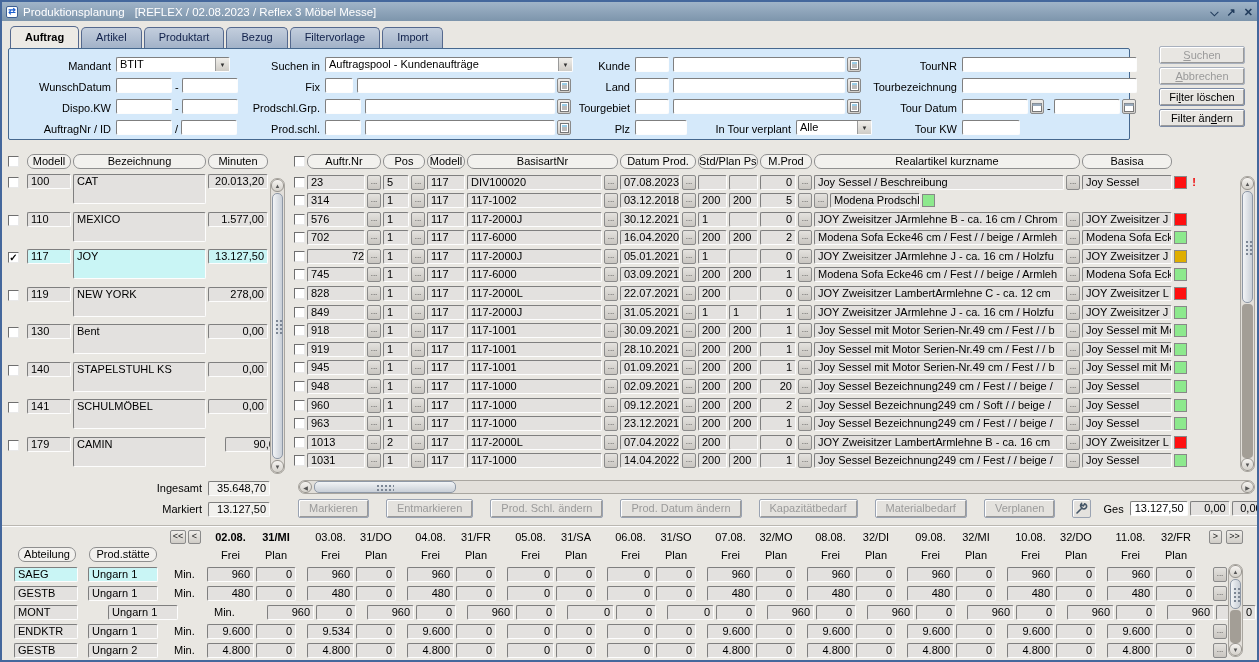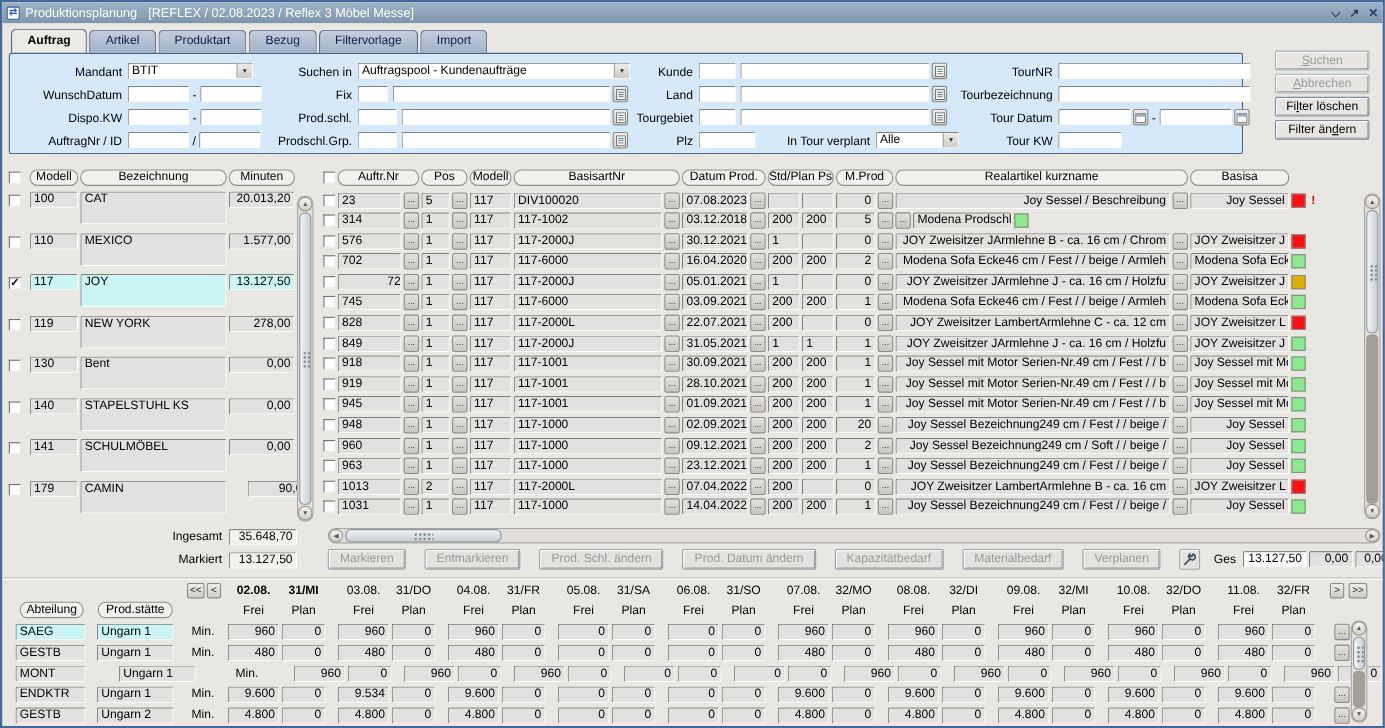--- a/index.html
+++ b/index.html
@@ -43,21 +43,21 @@
   #leftrows{position:absolute;left:6px;top:172px;}
   .lrow{display:flex;height:34px;margin-bottom:3.5px;align-items:flex-start;}
   .lrow .cb{margin-top:3px;}
   
   #mainhead{position:absolute;left:292px;top:152px;display:flex;gap:2px;align-items:center;}
   #mainrows{position:absolute;left:292px;top:172px;}
   .mrow{display:flex;gap:2px;height:16px;margin-bottom:2.6px;align-items:center;}
   .dots{width:14px;height:15px;background:linear-gradient(#e4e2de,#c9c6c1);border:1px solid #8a8a8a;border-radius:2px;font-size:8px;line-height:11px;text-align:center;color:#333;flex:none;}
   .statussq{width:13px;height:13px;flex:none;border:1px solid #888;}
   .alert{width:10px;color:#e00;font-weight:bold;font-size:11px;flex:none;text-align:center;}
-  .ellip{overflow:hidden;white-space:nowrap;text-align:right;}
+  .ellip{overflow:hidden;white-space:nowrap;}
   
   .vsb{position:absolute;width:15px;background:#e2dfda;border:1px solid #a9a6a0;border-radius:7px;overflow:hidden;}
   .hsb{position:absolute;height:14px;background:#e2dfda;border:1px solid #a9a6a0;border-radius:7px;display:flex;align-items:center;overflow:hidden;}
   .sbbtn{background:linear-gradient(#f5f3f0,#d4d1cb);border:1px solid #97948e;font-size:6px;color:#555;display:flex;align-items:center;justify-content:center;border-radius:6px;}
   .vsb .sbbtn{width:13px;height:13px;}
   .hsb .sbbtn{width:13px;height:12px;flex:none;}
   .vthumb{position:absolute;left:1px;width:11px;background:linear-gradient(90deg,#f2f4f6,#c9cfd7);border:1px solid #8e98a6;border-radius:5px;}
   .hthumb{height:12px;background:linear-gradient(#f2f4f6,#c9cfd7);border:1px solid #8e98a6;border-radius:5px;flex:none;display:flex;align-items:center;justify-content:center;}
   .grip{width:7px;height:16px;background-image:radial-gradient(#7c8694 1px,transparent 1.2px);background-size:4px 4px;}
   .hgrip{width:18px;height:7px;background-image:radial-gradient(#7c8694 1px,transparent 1.2px);background-size:4px 4px;}
@@ -153,34 +153,34 @@
           <div class="mini">
             <svg width="9" height="10">
               <rect x="0.5" y="0.5" width="8" height="9" fill="#fff" stroke="#777"></rect>
               <line x1="2" y1="3" x2="7" y2="3" stroke="#39c"></line>
               <line x1="2" y1="5" x2="7" y2="5" stroke="#777"></line>
               <line x1="2" y1="7" x2="7" y2="7" stroke="#777"></line>
             </svg>
           </div>
         </div>
         <div class="frow">
-          <span class="flabel" style="width: 84px;">Prod.schl.</span>
+          <span class="flabel" style="width: 84px;">Prodschl.Grp.</span>
           <div class="fld white" style="width: 36px;"></div>
           <div class="fld white" style="width: 190px; margin-left: 4px;"></div>
           <div class="mini">
             <svg width="9" height="10">
               <rect x="0.5" y="0.5" width="8" height="9" fill="#fff" stroke="#777"></rect>
               <line x1="2" y1="3" x2="7" y2="3" stroke="#39c"></line>
               <line x1="2" y1="5" x2="7" y2="5" stroke="#777"></line>
               <line x1="2" y1="7" x2="7" y2="7" stroke="#777"></line>
             </svg>
           </div>
         </div>
         <div class="frow">
-          <span class="flabel" style="width: 84px;">Prodschl.Grp.</span>
+          <span class="flabel" style="width: 84px;">Prod.schl.</span>
           <div class="fld white" style="width: 36px;"></div>
           <div class="fld white" style="width: 190px; margin-left: 4px;"></div>
           <div class="mini">
             <svg width="9" height="10">
               <rect x="0.5" y="0.5" width="8" height="9" fill="#fff" stroke="#777"></rect>
               <line x1="2" y1="3" x2="7" y2="3" stroke="#39c"></line>
               <line x1="2" y1="5" x2="7" y2="5" stroke="#777"></line>
               <line x1="2" y1="7" x2="7" y2="7" stroke="#777"></line>
             </svg>
           </div>

